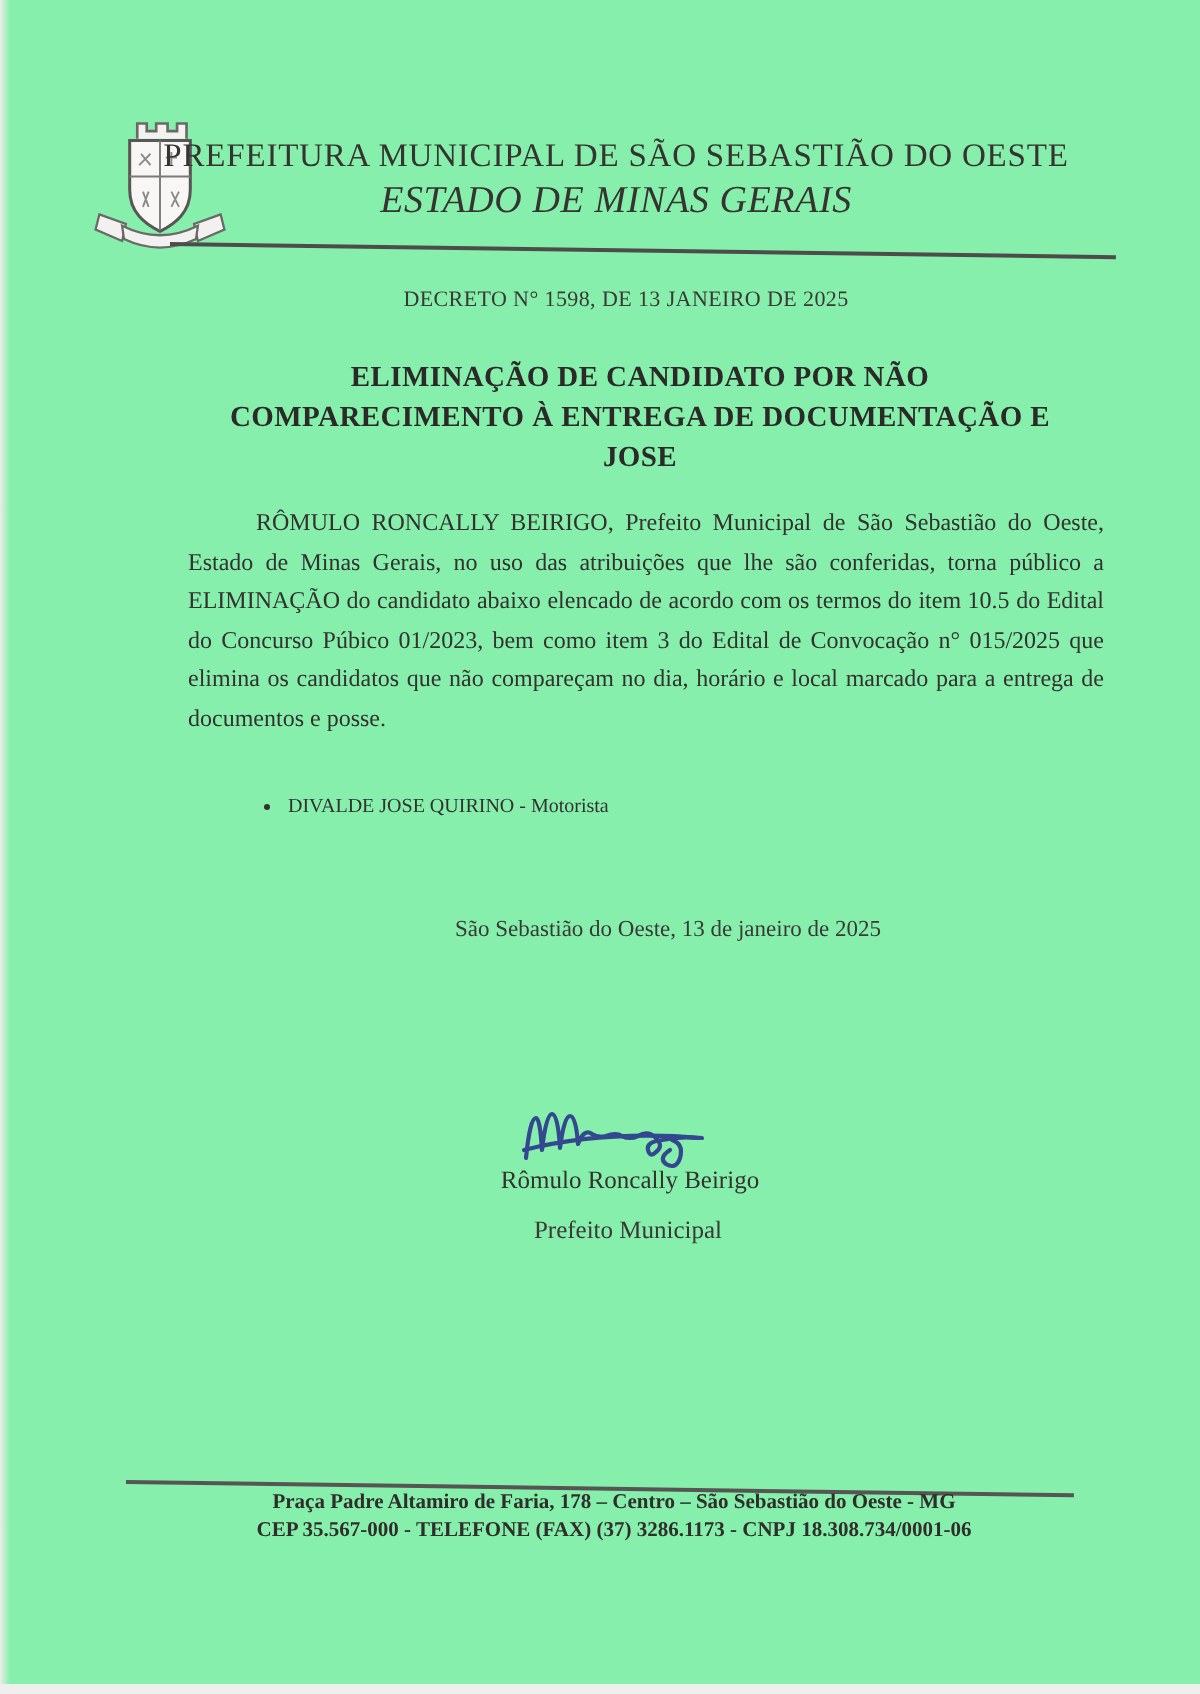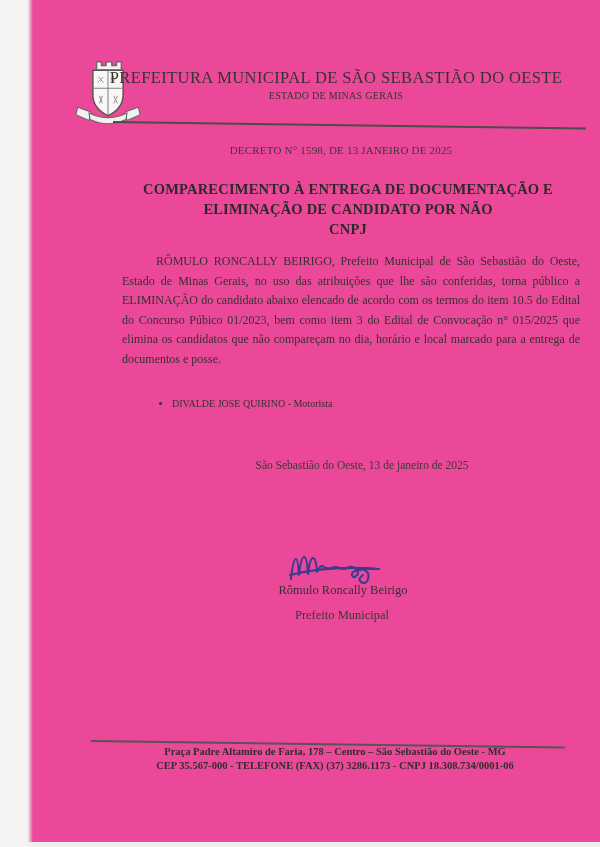--- a/index.html
+++ b/index.html
@@ -6,40 +6,39 @@
   body {
     width: 600px; height: 847px;
     background: #f4f4f2;
     font-family: "Liberation Serif", serif;
     color: #2e2d2b;
     position: relative;
     overflow: hidden;
   }
   .page {
     position: absolute; inset: 0;
-    background: #ec4899;
-    margin-left: 28px;
+    background: #86efac;
   }
   .scan-edge-left {
     position: absolute; left: 0; top: 0; width: 5px; height: 100%;
     background: linear-gradient(to right, #ececea, rgba(255,255,255,0));
   }
   .scan-edge-bottom {
     position: absolute; left: 0; bottom: 0; width: 100%; height: 5px;
     background: #efefed;
   }
 
   
   .crest { position: absolute; left: 44px; top: 56px; width: 72px; height: 74px; }
   .org-block {
     position: absolute; left: 60px; top: 68px; width: 496px;
     text-align: center; color: #353431;
   }
   .org-line1 { font-size: 16.5px; letter-spacing: 0.4px; }
-  .org-line2 { font-size: 10px; margin-top: 2px; letter-spacing: 0.3px; }
+  .org-line2 { font-size: 19px; margin-top: 2px; letter-spacing: 0.3px; font-style: italic; }
   .header-rule {
     position: absolute; left: 85px; top: 121px; width: 473px; height: 2px;
     background: #4d4c4a; transform: rotate(0.8deg); transform-origin: left center;
   }
 
   
   .decree-heading {
     position: absolute; left: 13px; top: 144px; width: 600px;
     text-align: center; font-size: 11px; color: #3a3936; letter-spacing: 0.2px;
   }
@@ -116,23 +115,23 @@
 
   <div class="org-block">
     <div class="org-line1">PREFEITURA MUNICIPAL DE SÃO SEBASTIÃO DO OESTE</div>
     <div class="org-line2">ESTADO DE MINAS GERAIS</div>
   </div>
   <div class="header-rule"></div>
 
   <div class="decree-heading">DECRETO N° 1598, DE 13 JANEIRO DE 2025</div>
 
   <div class="doc-title">
+    <div>ELIMINAÇÃO DE CANDIDATO POR NÃO</div>
     <div>COMPARECIMENTO À ENTREGA DE DOCUMENTAÇÃO E</div>
-    <div>ELIMINAÇÃO DE CANDIDATO POR NÃO</div>
-    <div>CNPJ</div>
+    <div>JOSE</div>
   </div>
 
   <div class="body-paragraph">RÔMULO RONCALLY BEIRIGO, Prefeito Municipal de São Sebastião do Oeste, Estado de Minas Gerais, no uso das atribuições que lhe são conferidas, torna público a ELIMINAÇÃO do candidato abaixo elencado de acordo com os termos do item 10.5 do Edital do Concurso Púbico 01/2023, bem como item 3 do Edital de Convocação n° 015/2025 que elimina os candidatos que não compareçam no dia, horário e local marcado para a entrega de documentos e posse.</div>
 
   <ul class="candidate-list">
     <li>DIVALDE JOSE QUIRINO - Motorista</li>
   </ul>
 
   <div class="date-line">São Sebastião do Oeste, 13 de janeiro de 2025</div>
 

